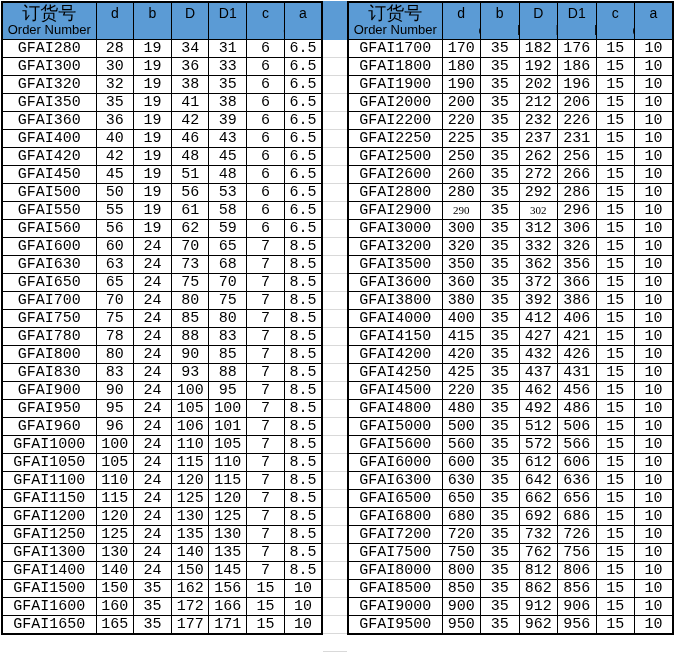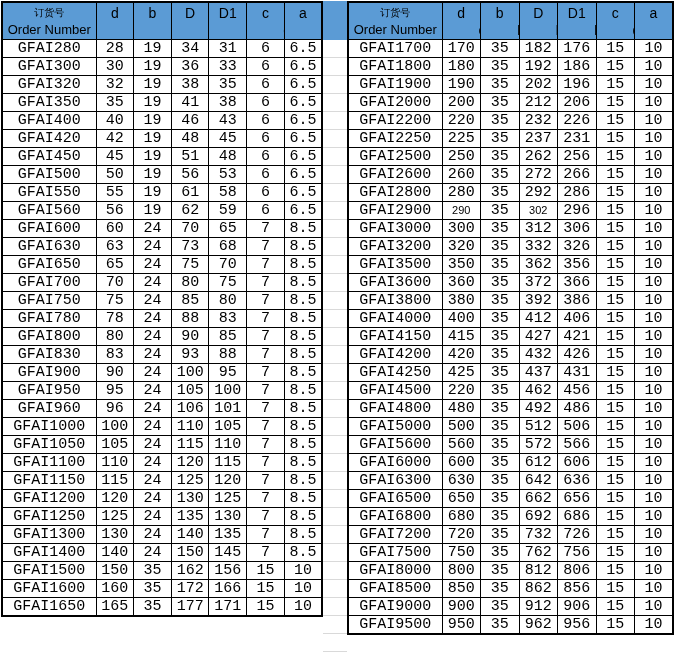--- a/index.html
+++ b/index.html
@@ -25,30 +25,30 @@
     border:1px solid var(--border);
     padding:0;text-align:center;overflow:hidden;white-space:nowrap;
   }
   thead th{
     background:var(--header-bg);
     height:36px;vertical-align:middle;
     font-weight:normal;color:#000;
   }
   thead .l1{font-size:14px;line-height:18px;}
   thead .l2{font-size:14px;line-height:16px;margin-left:36px;}
-  thead .order-cn{font-size:10px;line-height:18px;}
+  thead .order-cn{font-size:18px;line-height:18px;}
   thead .order-en{font-size:13px;line-height:16px;}
   tbody td{
     height:17px;
     font-family:"Liberation Mono",monospace;
     font-size:15px;line-height:17px;
     vertical-align:bottom;color:#000;
   }
   tbody td.alt{
-    font-family:Liberation Sans, sans-serif;
+    font-family:Liberation Serif, serif;
     font-size:11px;line-height:15px;vertical-align:middle;margin-top:24px;
   }
   
   .gap{width:24px;display:flex;flex-direction:column;height:666px;}
   .gap-blue{height:39px;background:var(--header-bg);}
   .gap-grid{
     flex:1;
     background:repeating-linear-gradient(
       to bottom,
       #ffffff 0px,#ffffff 17px,
@@ -134,20 +134,29 @@
         <tr>
           <td>GFAI350</td>
           <td>35</td>
           <td>19</td>
           <td>41</td>
           <td>38</td>
           <td>6</td>
           <td>6.5</td>
         </tr>
         <tr>
+          <td>GFAI360</td>
+          <td>36</td>
+          <td>19</td>
+          <td>42</td>
+          <td>39</td>
+          <td>6</td>
+          <td>6.5</td>
+        </tr>
+        <tr>
           <td>GFAI400</td>
           <td>40</td>
           <td>19</td>
           <td>46</td>
           <td>43</td>
           <td>6</td>
           <td>6.5</td>
         </tr>
         <tr>
           <td>GFAI420</td>

